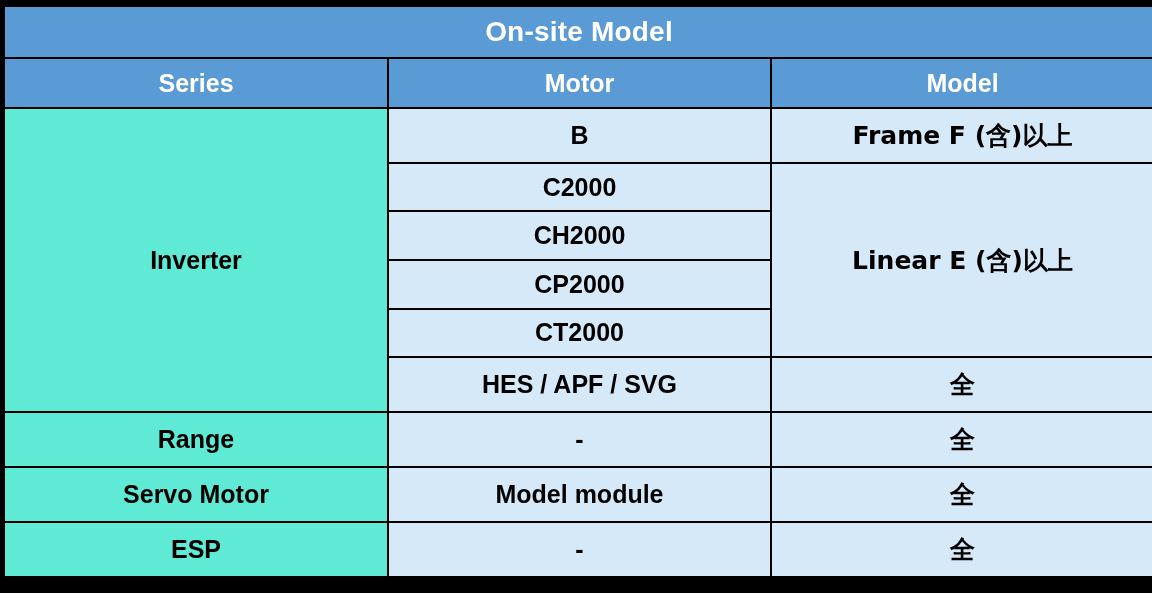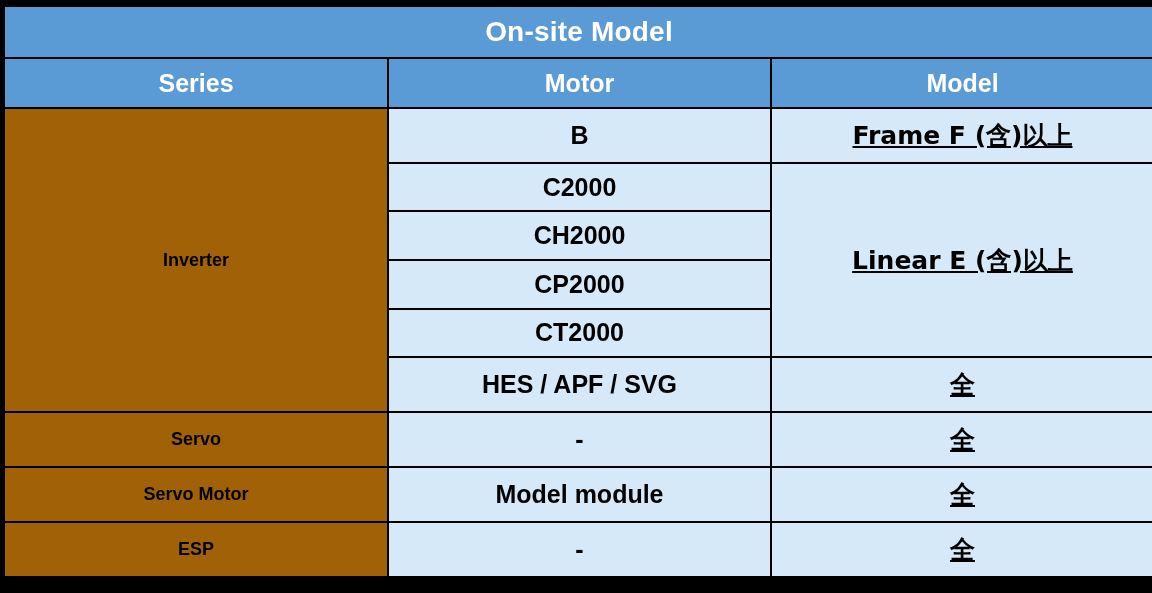--- a/index.html
+++ b/index.html
@@ -52,40 +52,39 @@
   
   td.col-head {
     background: #5B9BD5;
     color: #FFFFFF;
     font-size: 25px;
     height: 48px;
   }
 
   
   td.product-cell {
-    background: #a16207;
-    font-size: 18px;
+    background: #5eead4;
+    font-size: 25px;
   }
   td.series-cell {
     background: #D6E9F8;
     font-size: 25px;
   }
   td.range-cell {
     background: #D6E9F8;
     font-size: 25px;
   }
 
   
   col.c-product { width: 382px; }
   col.c-series  { width: 381px; }
   col.c-range   { width: 381px; }
 
   .cjk {
     font-family: "DejaVu Sans", "Liberation Sans", sans-serif;
-    text-decoration: underline;
   }
 </style>
 </head>
 <body>
 
 <div id="page-frame">
   <table class="onsite-table">
     <colgroup>
       <col class="c-product">
       <col class="c-series">
@@ -123,21 +122,21 @@
       <tr>
         <td class="series-cell">CT2000</td>
       </tr>
 
       <tr>
         <td class="series-cell">HES / APF / SVG</td>
         <td class="range-cell cjk">全</td>
       </tr>
 
       <tr>
-        <td class="product-cell">Servo</td>
+        <td class="product-cell">Range</td>
         <td class="series-cell">-</td>
         <td class="range-cell cjk">全</td>
       </tr>
 
       <tr>
         <td class="product-cell">Servo Motor</td>
         <td class="series-cell">Model module</td>
         <td class="range-cell cjk">全</td>
       </tr>
 

